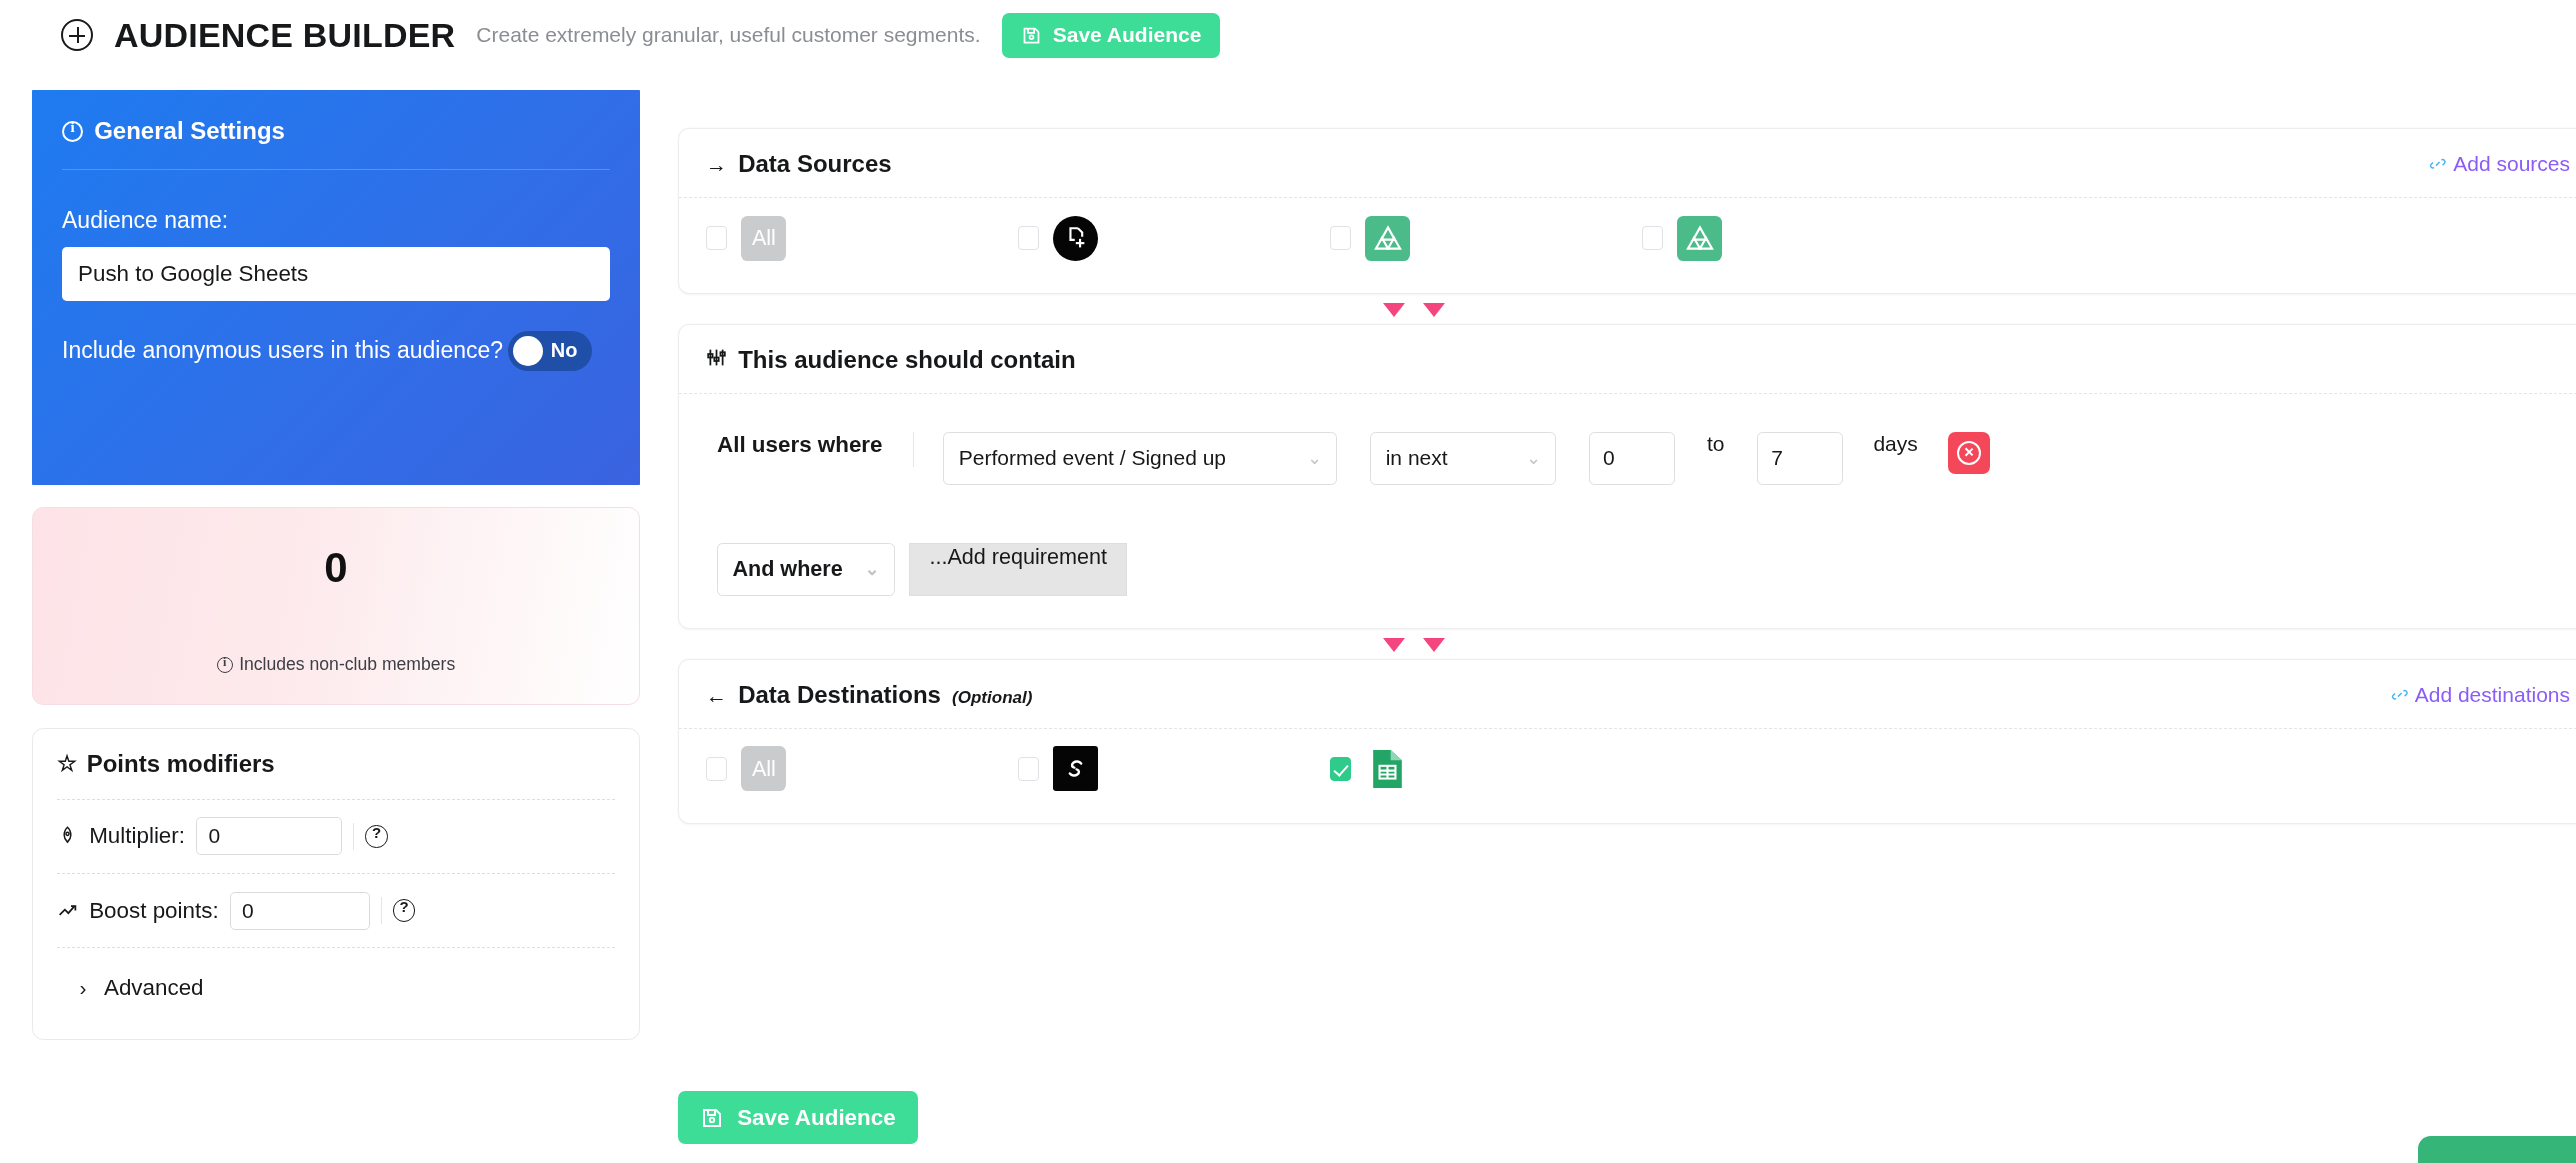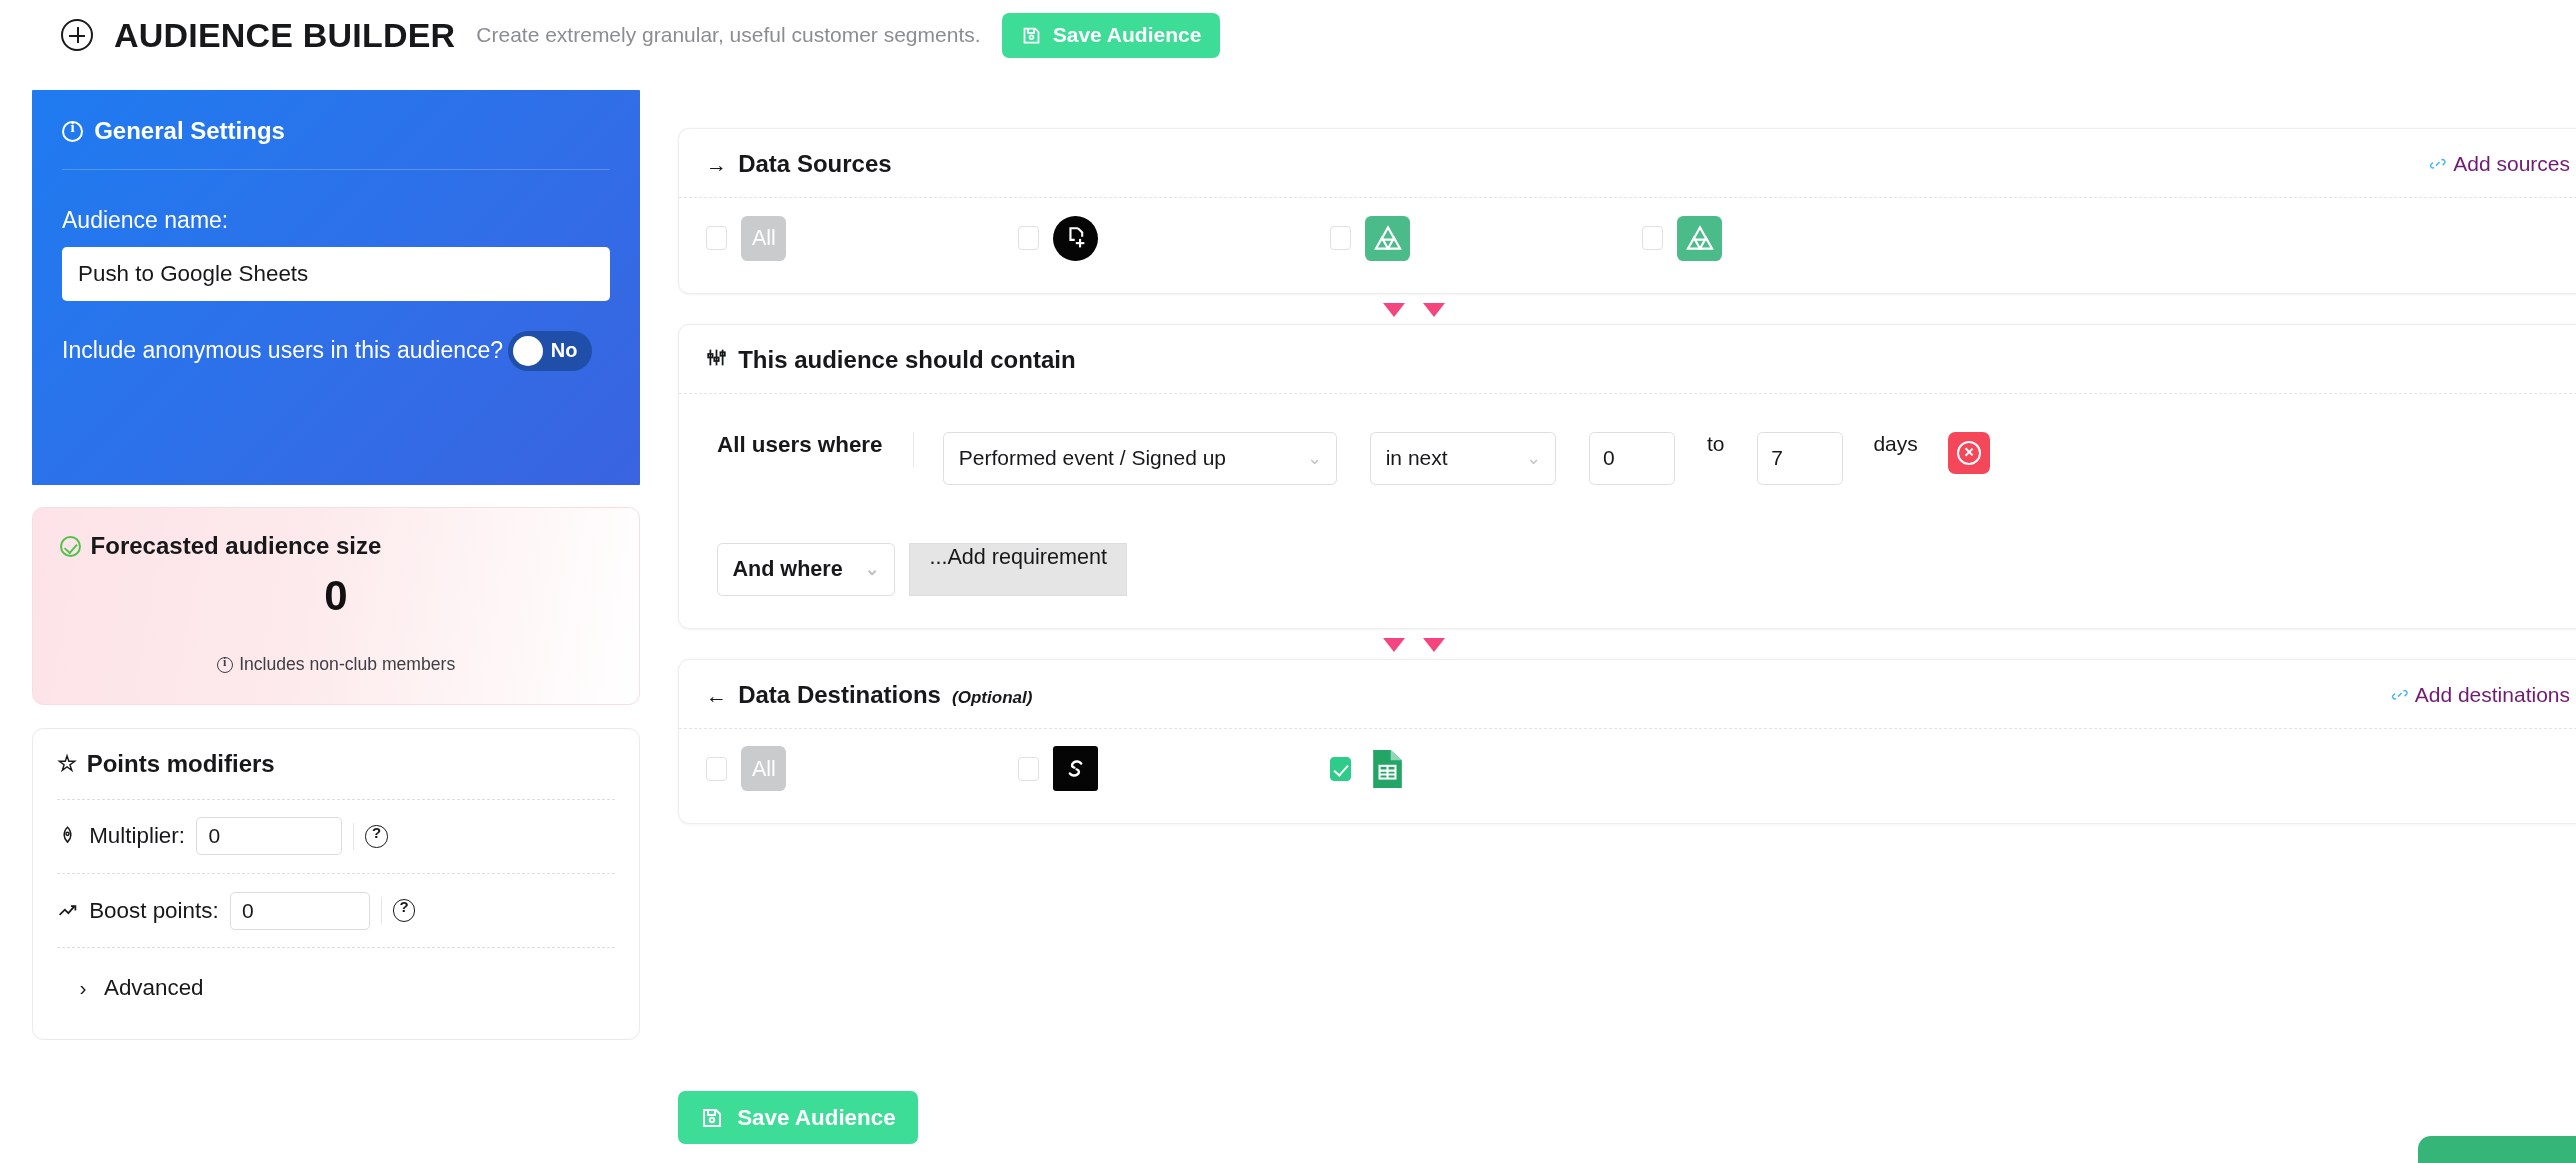--- a/index.html
+++ b/index.html
@@ -157,21 +157,21 @@
   }
   .panel-head {
     display: flex; align-items: center; justify-content: space-between;
     padding: 21px 27px 19px 27px; border-bottom: 0.8px dashed #e4e5e7;
   }
   .panel-title { display: flex; align-items: baseline; gap: 11.2px; font-size: 24px; font-weight: bold; color: #17181a; }
   .arrow-ic { font-size: 21px; color: #17181a; font-weight: normal; }
   .optional { font-size: 17px; font-style: italic; font-weight: bold; color: #17181a; }
   .panel-link {
     display: inline-flex; align-items: center; gap: 6.4px;
-    color: #701a75; font-size: 21px; cursor: pointer; white-space: nowrap;
+    color: #8b5cf6; font-size: 21px; cursor: pointer; white-space: nowrap;
   }
   .link-glyph { width: 17.6px; height: 17.6px; display: block; }
   .panel-q { padding: 24px 27px 0 27px; font-size: 21.6px; color: #17181a; }
 
   .chips { display: flex; padding: 17.6px 27px 32px 27px; }
   .chip { display: flex; align-items: center; gap: 14.4px; }
   .chip.src0 { width: 312px; }
   .chip.src1 { width: 312px; }
   .chip.src2 { width: 312px; }
   .chip.dst0 { width: 312px; }
@@ -307,24 +307,20 @@
       <div class="anon-row">
         <span class="anon-lbl">Include anonymous users in this audience?</span>
         <span class="toggle-off">
           <span class="knob"></span>
           <span class="t-txt">No</span>
         </span>
       </div>
     </div>
 
     <div class="fc-card">
-      <div class="fc-head">
-        <span class="check-circle"></span>
-        <span>Forecasted audience size</span>
-      </div>
       <div class="fc-num">0</div>
       <div class="fc-note">
         <span class="i-circle-dark"></span>
         <span>Includes non-club members</span>
       </div>
     </div>
 
     <div class="pm-card">
       <div class="pm-head">
         <span class="star-ic">☆</span>

